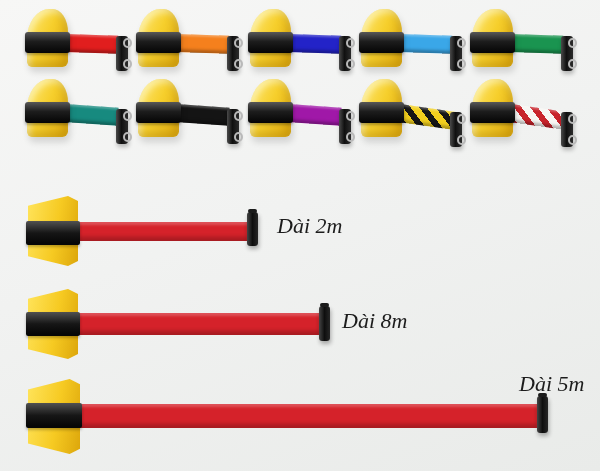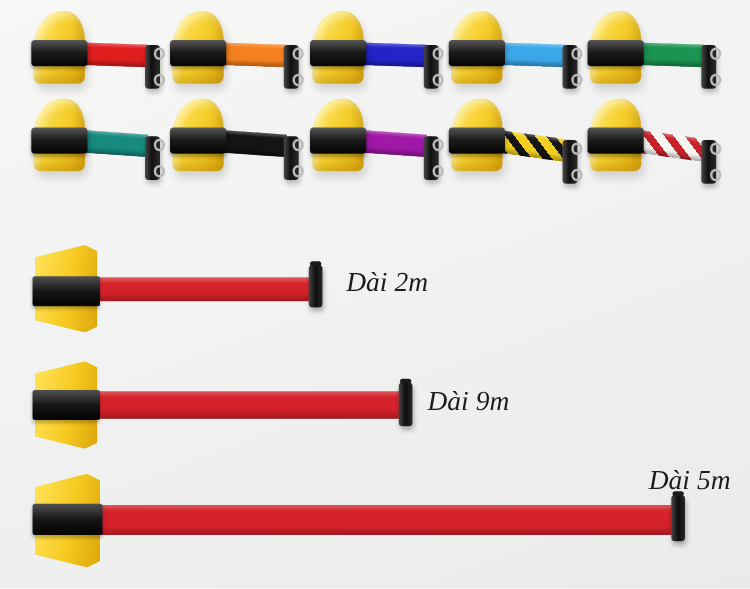--- a/index.html
+++ b/index.html
@@ -188,21 +188,21 @@
     <div class="l-belt belt2" style="background: rgb(213, 34, 42);"></div>
     <div class="l-clip c2"></div>
     <div class="len-label lab2">Dài 2m</div>
   </section>
 
   <section>
     <div class="s-housing s3"></div>
     <div class="s-band b3"></div>
     <div class="l-belt belt3" style="background: rgb(213, 34, 42);"></div>
     <div class="l-clip c3"></div>
-    <div class="len-label lab3">Dài 9m</div>
+    <div class="len-label lab3">Dài 8m</div>
   </section>
 
   <section>
     <div class="s-housing s5"></div>
     <div class="s-band b5"></div>
     <div class="l-belt belt5" style="background: rgb(213, 34, 42);"></div>
     <div class="l-clip c5"></div>
     <div class="len-label lab5">Dài 5m</div>
   </section>
 

